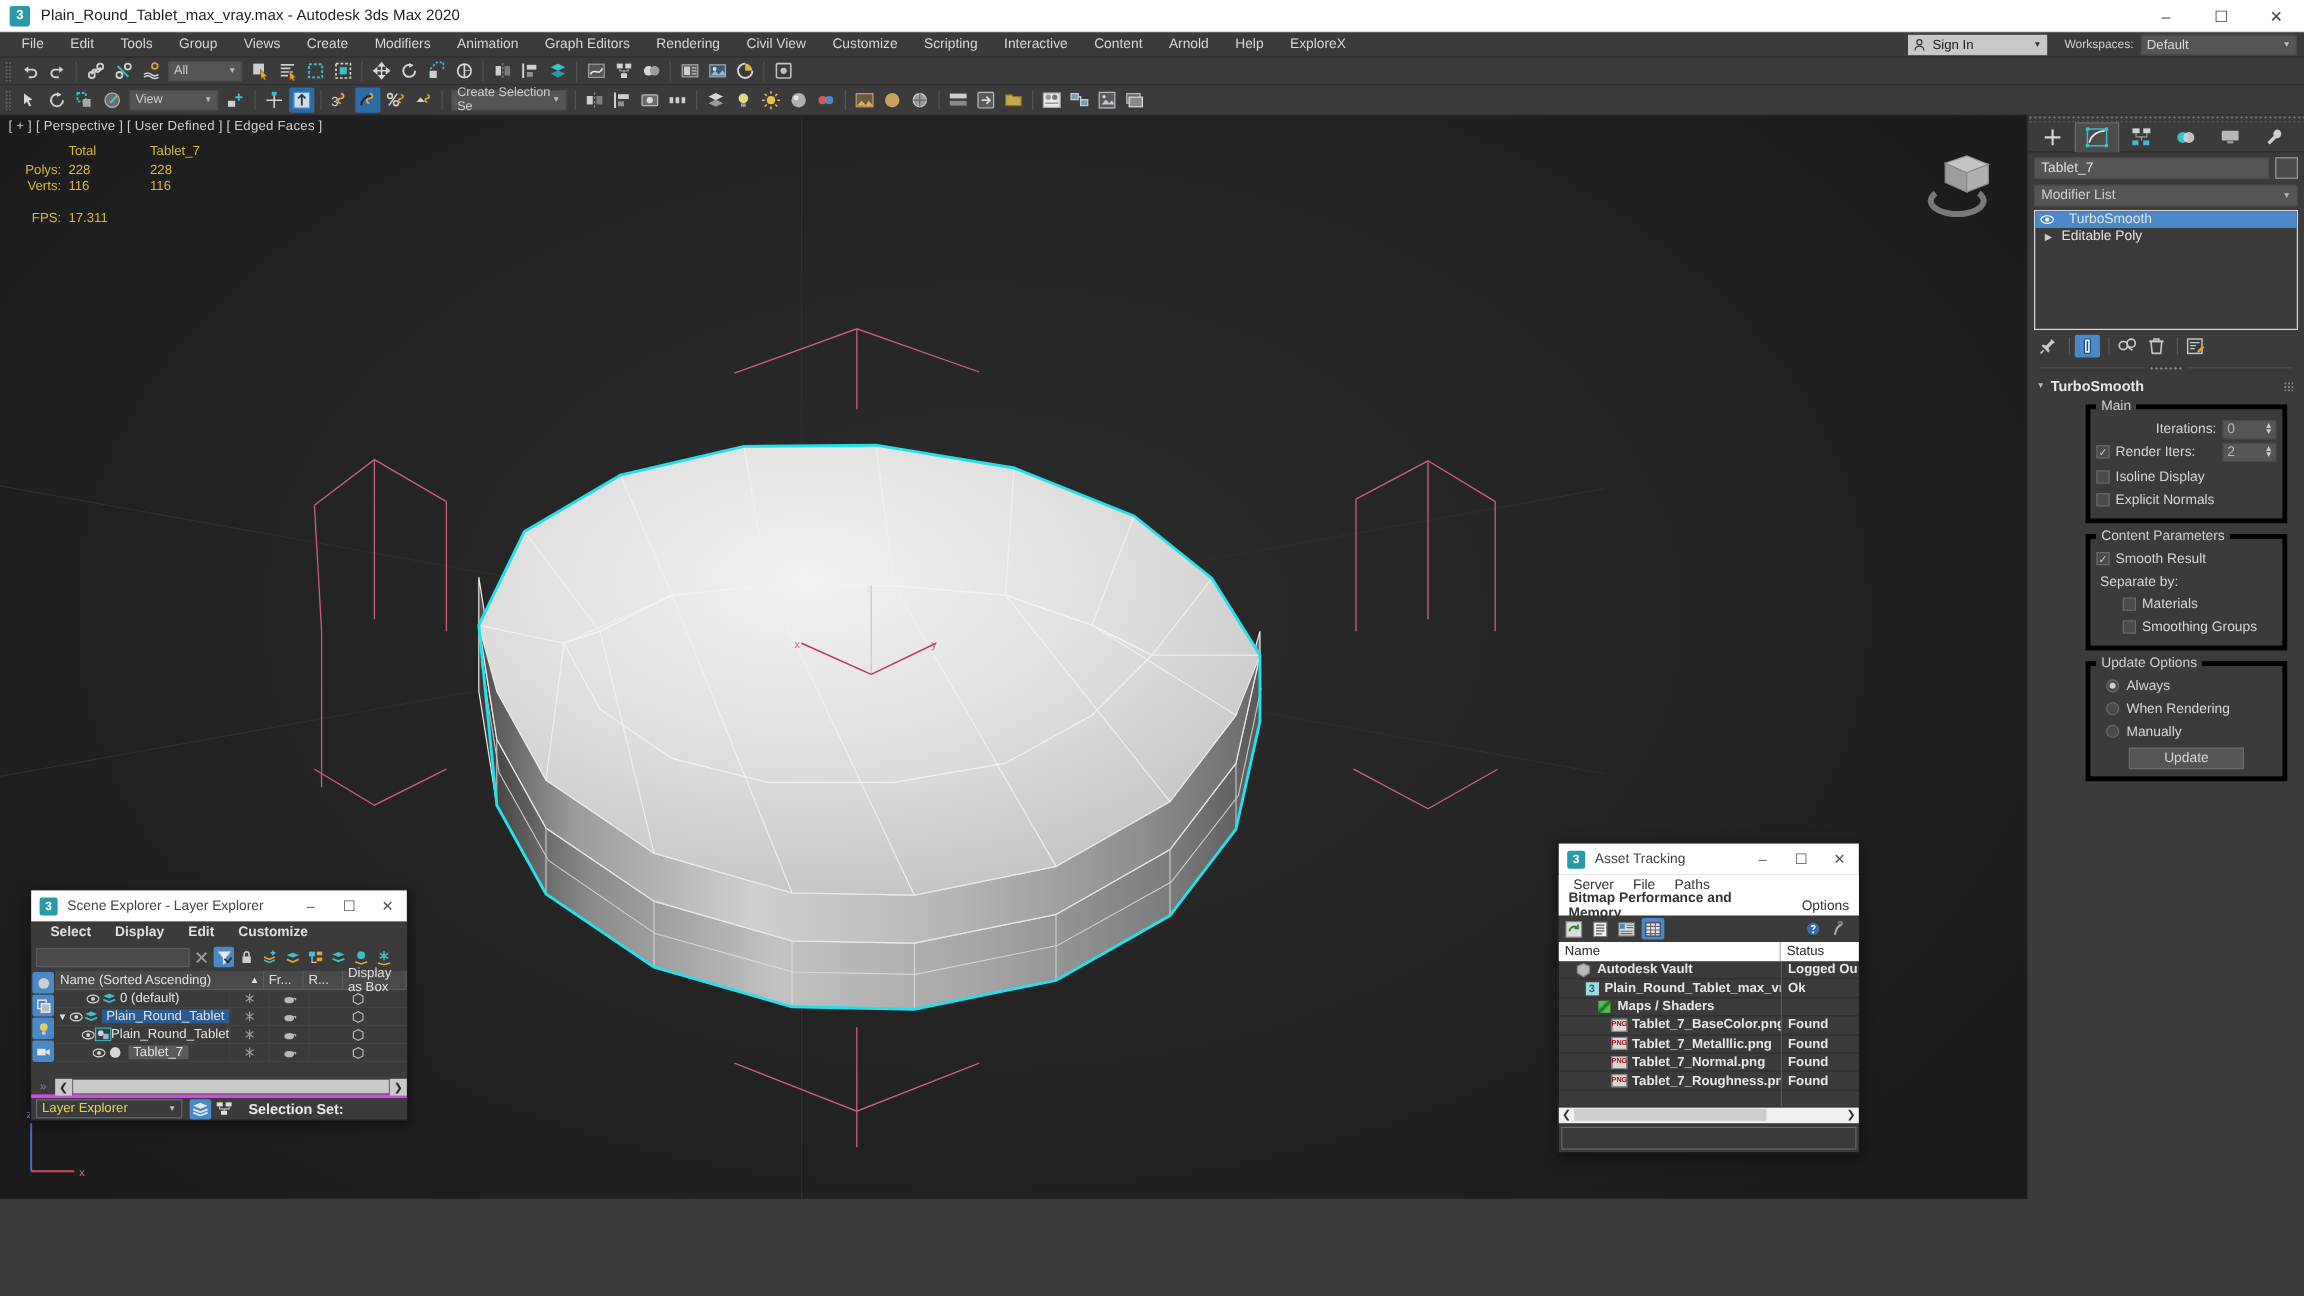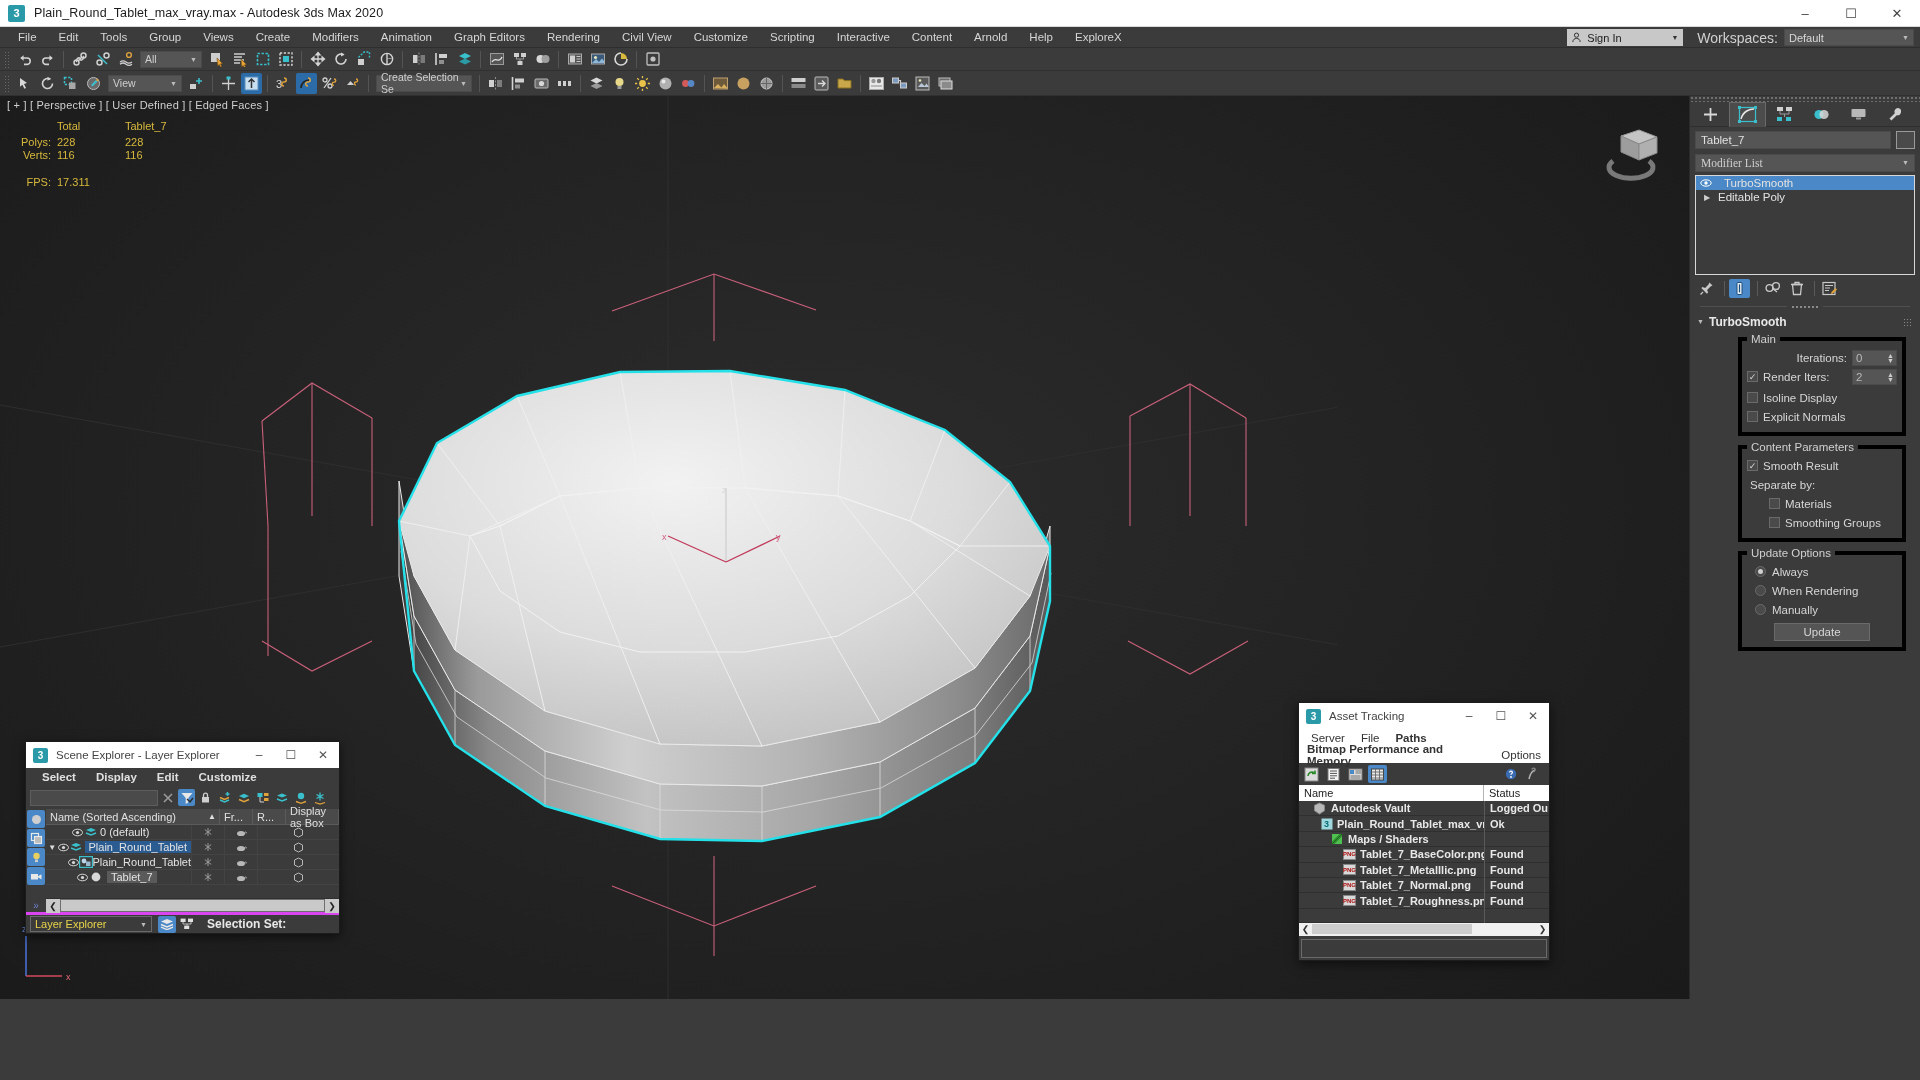--- a/index.html
+++ b/index.html
@@ -19,21 +19,21 @@
 
   
   .menubar { height:21px; background:#3b3b3b; display:flex; align-items:center;
     padding-left:7px; border-bottom:1px solid #2e2e2e; position:relative; }
   .menu-item { font-size:11.5px; color:#d6d6d6; padding:2px 11px; white-space:nowrap; }
   .signin-wrap { position:absolute; right:0; top:0; height:21px; display:flex; align-items:center; }
   .signin { display:flex; align-items:center; background:#c8c8c8; height:17px; padding:0 4px;
     min-width:116px; color:#1b1b1b; font-size:11px; position:relative; }
   .signin .pic { width:11px; height:11px; margin-right:5px; display:inline-block; }
   .signin .arrow { position:absolute; right:5px; font-size:7px; color:#333; }
-  .ws-label { font-size:14px; color:#d0d0d0; margin:0 6px 0 14px; }
+  .ws-label { font-size:10px; color:#d0d0d0; margin:0 6px 0 14px; }
   .ws-combo { background:#555; color:#d8d8d8; font-size:11px; height:17px; width:130px;
     display:flex; align-items:center; padding:0 4px; position:relative; margin-right:6px;
     border:1px solid #4a4a4a; }
   .ws-combo .arrow { position:absolute; right:4px; font-size:7px; color:#bbb; }
 
   
   .toolbar { background:#3b3b3b; display:flex; align-items:center; padding-left:4px;
     border-bottom:1px solid #303030; }
   .tb-row1 { height:23px; }
   .tb-row2 { height:25px; }
@@ -74,21 +74,21 @@
   .cp-tab { width:37px; height:25px; display:flex; align-items:center; justify-content:center;
     border:1px solid transparent; }
   .cp-tab.active { background:#4c4c4c; border:1px solid #6a6a6a; border-bottom-color:#4c4c4c; }
   .cp-namerow { display:flex; align-items:center; padding:4px 5px 3px 5px; }
   .cp-name { flex:1; height:18px; background:#555; border:1px solid #4a4a4a; color:#e0e0e0;
     font-size:11.5px; padding:0 5px; display:flex; align-items:center; }
   .cp-color { width:19px; height:18px; background:#4a4a4a; border:1px solid #9a9a9a;
     margin-left:5px; }
   .cp-modlist { margin:2px 5px 3px 5px; height:18px; background:#555; border:1px solid #4a4a4a;
     color:#cfcfcf; font-size:11.5px; padding:0 5px; display:flex; align-items:center;
-    position:relative;font-family:Liberation Serif, serif; }
+    position:relative; }
   .cp-modlist .arrow { position:absolute; right:5px; font-size:7px; color:#bbb; }
   .cp-stack { margin:0 5px; height:100px; background:#3b3b3b; border:1px solid #d8d8d8;
     overflow:hidden; }
   .stack-row { height:14px; display:flex; align-items:center; font-size:11.5px; color:#e2e2e2;
     padding-left:4px; }
   .stack-row.sel { background:#4a88c7; }
   .stack-eye { width:14px; text-align:center; font-size:9px; color:#ddd; }
   .stack-arrow { width:14px; text-align:center; font-size:8px; color:#ccc; }
   .stack-label { margin-left:10px; }
   .cp-stackbtns { display:flex; align-items:center; height:24px; padding:3px 6px 0 6px; }
@@ -1066,21 +1066,21 @@
         <div class="win-ctrls">
           <div class="win-ctrl">–</div>
           <div class="win-ctrl">☐</div>
           <div class="win-ctrl">✕</div>
         </div>
       </div>
       <div style="background:#ffffff">
         <div class="win-menubar" style="background:#fff;height:17px;padding-left:4px">
           <div class="win-menu" style="color:#333;font-weight:normal;padding:0 8px">Server</div>
           <div class="win-menu" style="color:#333;font-weight:normal;padding:0 8px">File</div>
-          <div class="win-menu" style="color:#333;font-weight:bold;padding:0 8px">Paths</div>
+          <div class="win-menu" style="color:#333;font-weight:normal;padding:0 8px">Paths</div>
         </div>
         <div class="win-menubar" style="background:#fff;height:17px;padding-left:4px">
           <div class="win-menu" style="color:#333;font-weight:bold;padding:0 4px">Bitmap Performance and Memory</div>
           <div class="win-menu" style="color:#333;font-weight:normal;padding:0 8px">Options</div>
         </div>
       </div>
       <div class="at-toolrow">
         <div class="at-tool">
             <svg width="15" height="15" viewBox="0 0 15 15">
               <rect x="1" y="1" width="13" height="13" fill="#dcdcdc" stroke="#888"></rect>

